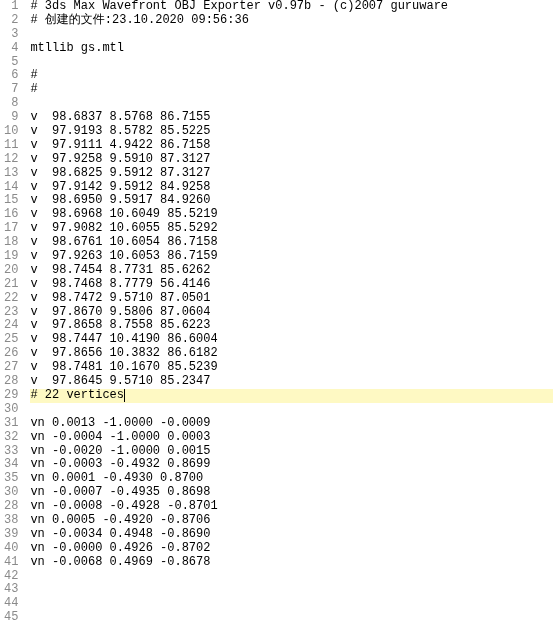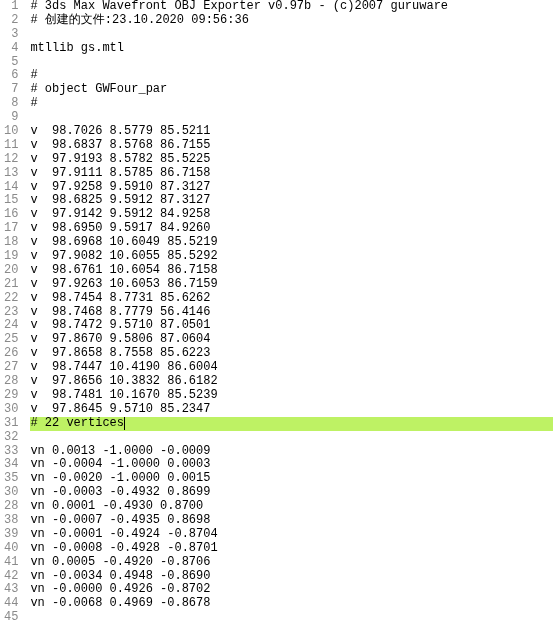--- a/index.html
+++ b/index.html
@@ -38,21 +38,21 @@
     padding: 0 1px 0 4px;
     box-sizing: border-box;
     font-family: Liberation Mono, monospace;
   }
   .code .line {
     height: 13.9px;
     white-space: pre;
     position: relative;
   }
   .line.highlight {
-    background: #bef264;
+    background: #fef9c3;
   }
   .caret {
     display: inline-block;
     width: 1px;
     height: 13px;
     background: #000;
     vertical-align: text-bottom;
     margin-left: 0;
   }
 </style>
@@ -107,27 +107,25 @@
       <div>44</div>
       <div>45</div>
     </div>
   <div class="code" id="code">
       <div class="line"># 3ds Max Wavefront OBJ Exporter v0.97b - (c)2007 guruware</div>
       <div class="line"># 创建的文件:23.10.2020 09:56:36</div>
       <div class="line"></div>
       <div class="line">mtllib gs.mtl</div>
       <div class="line"></div>
       <div class="line">#</div>
-      <div class="line"># object GWFour_par</div>
       <div class="line">#</div>
       <div class="line"></div>
-      <div class="line">v  98.7026 8.5779 85.5211</div>
       <div class="line">v  98.6837 8.5768 86.7155</div>
       <div class="line">v  97.9193 8.5782 85.5225</div>
-      <div class="line">v  97.9111 8.5785 86.7158</div>
+      <div class="line">v  97.9111 4.9422 86.7158</div>
       <div class="line">v  97.9258 9.5910 87.3127</div>
       <div class="line">v  98.6825 9.5912 87.3127</div>
       <div class="line">v  97.9142 9.5912 84.9258</div>
       <div class="line">v  98.6950 9.5917 84.9260</div>
       <div class="line">v  98.6968 10.6049 85.5219</div>
       <div class="line">v  97.9082 10.6055 85.5292</div>
       <div class="line">v  98.6761 10.6054 86.7158</div>
       <div class="line">v  97.9263 10.6053 86.7159</div>
       <div class="line">v  98.7454 8.7731 85.6262</div>
       <div class="line">v  98.7468 8.7779 56.4146</div>
@@ -139,20 +137,19 @@
       <div class="line">v  98.7481 10.1670 85.5239</div>
       <div class="line">v  97.8645 9.5710 85.2347</div>
       <div class="line highlight"># 22 vertices<span class="caret"></span></div>
       <div class="line"></div>
       <div class="line">vn 0.0013 -1.0000 -0.0009</div>
       <div class="line">vn -0.0004 -1.0000 0.0003</div>
       <div class="line">vn -0.0020 -1.0000 0.0015</div>
       <div class="line">vn -0.0003 -0.4932 0.8699</div>
       <div class="line">vn 0.0001 -0.4930 0.8700</div>
       <div class="line">vn -0.0007 -0.4935 0.8698</div>
-      <div class="line">vn -0.0001 -0.4924 -0.8704</div>
       <div class="line">vn -0.0008 -0.4928 -0.8701</div>
       <div class="line">vn 0.0005 -0.4920 -0.8706</div>
       <div class="line">vn -0.0034 0.4948 -0.8690</div>
       <div class="line">vn -0.0000 0.4926 -0.8702</div>
       <div class="line">vn -0.0068 0.4969 -0.8678</div>
     </div>
 </div>
 
 </body></html>

